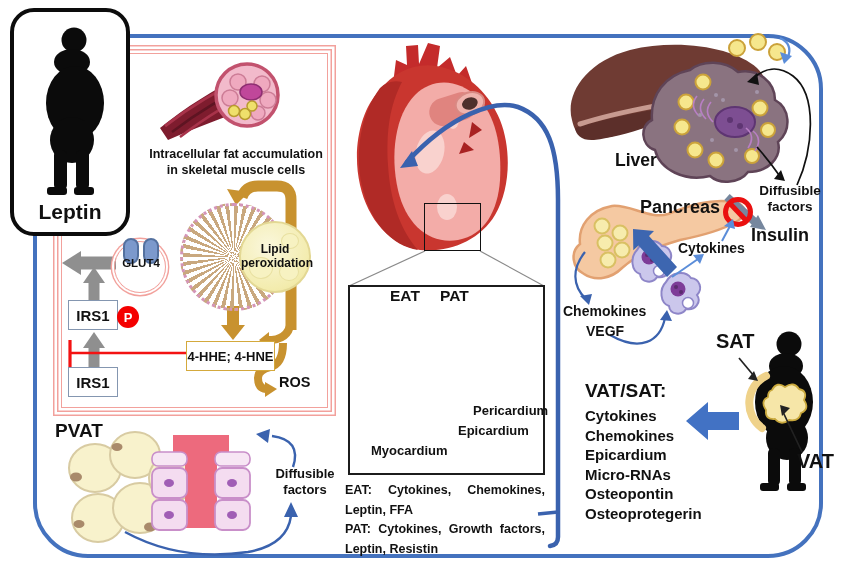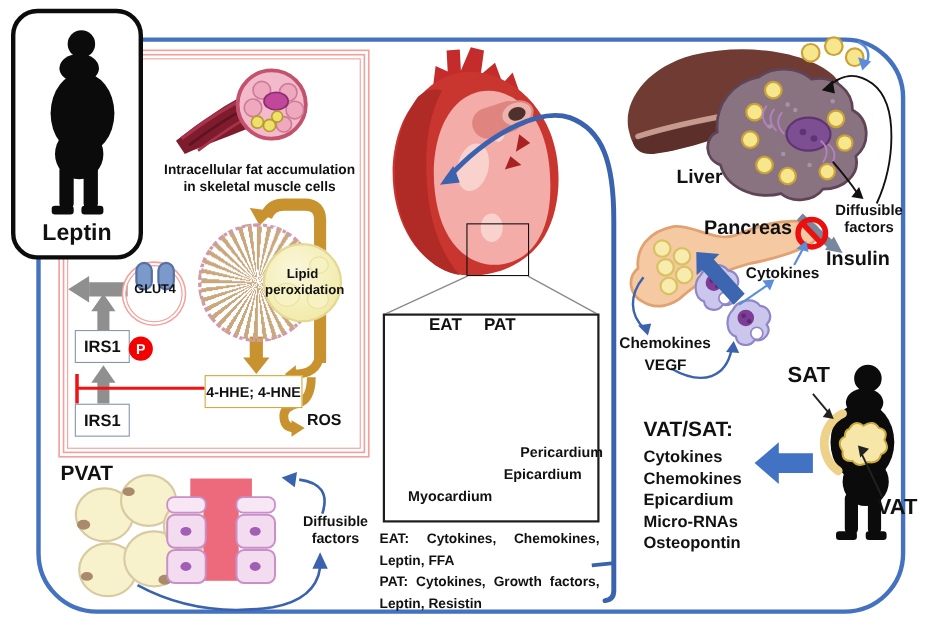--- a/index.html
+++ b/index.html
@@ -426,15 +426,16 @@
   <div class="abs satlbl">SAT</div>
   <div class="abs vatlbl">VAT</div>
 
   <div class="abs vslist">
     <div class="head">VAT/SAT:</div>
     <div class="item">Cytokines</div>
     <div class="item">Chemokines</div>
     <div class="item">Epicardium</div>
     <div class="item">Micro-RNAs</div>
     <div class="item">Osteopontin</div>
+    <div class="item">Osteoprotegerin</div>
   </div>
 
 </div>
 
 </body></html>

